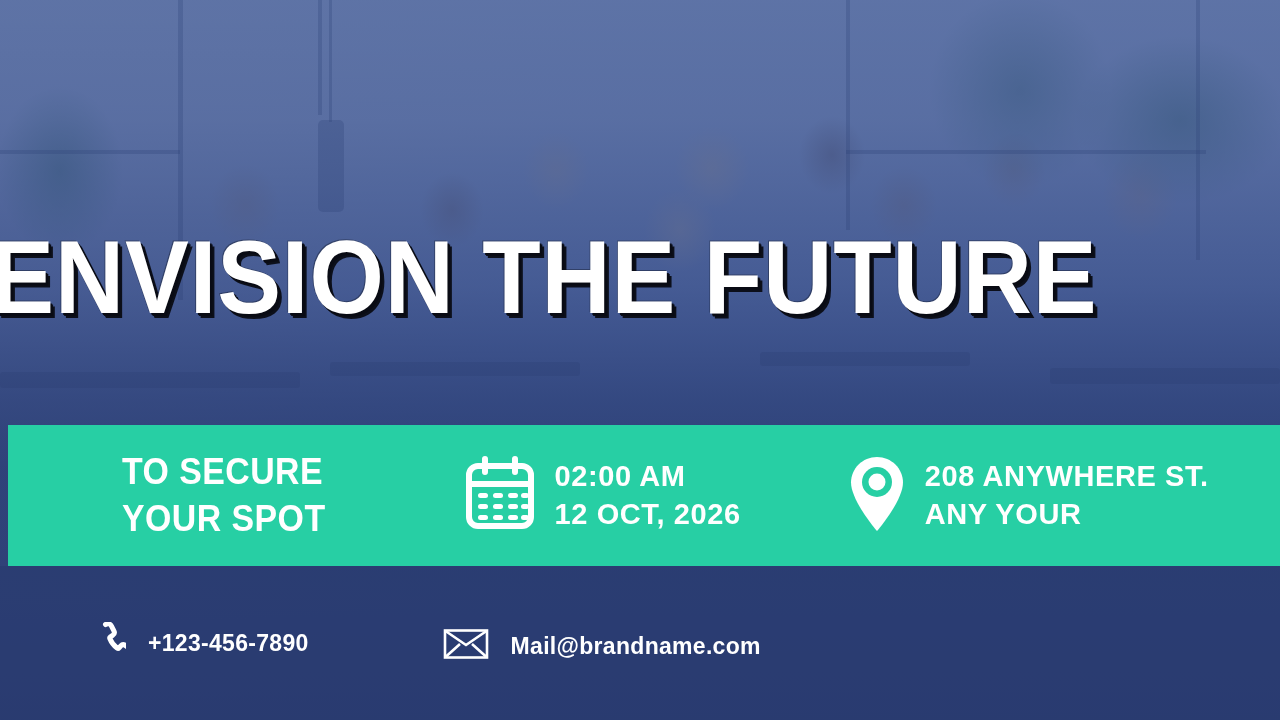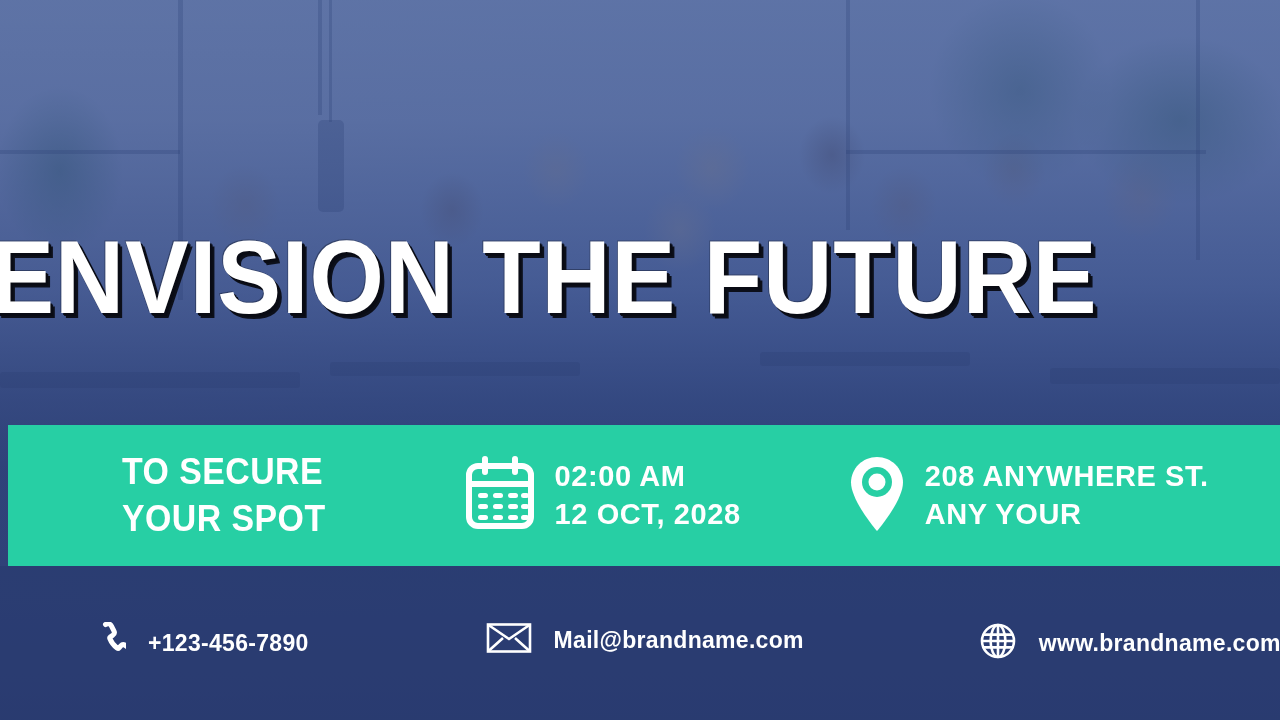--- a/index.html
+++ b/index.html
@@ -126,23 +126,22 @@
     color:#ffffff; letter-spacing:.6px; white-space:nowrap;
   }
   .info-text span { display:block; }
 
   
   .footer {
     position:absolute; left:0; top:566px; width:1280px; height:154px;
     display:flex; align-items:center;
   }
   .contacts {
-    width:100%; display:flex; align-items:flex-start;
+    width:100%; display:flex; align-items:flex-end;
     padding:0 60px 0 96px;
-    gap:43px;
   }
   .contact {
     display:flex; align-items:center; gap:22px;
   }
   .contact.mail { margin-left:134px; }
   .contact.web  { margin-left:132px; }
   .contact-text {
     font-family:"Liberation Sans","Liberation Sans Narrow", sans-serif;
     font-weight:bold; font-size:23px; color:#ffffff;
     letter-spacing:.3px; white-space:nowrap;
@@ -201,21 +200,21 @@
               <rect x="58" y="48" width="8" height="5" rx="2.5"></rect>
               <rect x="15" y="59" width="10" height="5" rx="2.5"></rect>
               <rect x="30" y="59" width="10" height="5" rx="2.5"></rect>
               <rect x="45" y="59" width="10" height="5" rx="2.5"></rect>
               <rect x="58" y="59" width="8" height="5" rx="2.5"></rect>
             </g>
           </svg>
         </span>
         <div class="info-text">
           <span>02:00 AM</span>
-          <span>12 OCT, 2028</span>
+          <span>12 OCT, 2026</span>
         </div>
       </div>
 
       <div class="info-group loc">
         <span class="ico">
           <svg width="60" height="78" viewBox="0 0 60 78" fill="none">
             <path d="M30 2C15.6 2 4 13.5 4 27.6 4 46 30 76 30 76S56 46 56 27.6C56 13.5 44.4 2 30 2Z" fill="#ffffff"></path>
             <circle cx="30" cy="27" r="15" fill="#27cfa4"></circle>
             <circle cx="30" cy="27" r="8.5" fill="#ffffff"></circle>
           </svg>
@@ -245,28 +244,17 @@
         <span class="ico">
           <svg width="46" height="32" viewBox="0 0 46 32" fill="none">
             <rect x="2" y="2.5" width="42" height="27" stroke="#ffffff" stroke-width="2.6"></rect>
             <path d="M2.5 3 L23 17 L43.5 3" stroke="#ffffff" stroke-width="2.6"></path>
             <path d="M2.5 29 L17 16 M43.5 29 L29 16" stroke="#ffffff" stroke-width="2.6"></path>
           </svg>
         </span>
         <span class="contact-text">Mail@brandname.com</span>
       </div>
 
-      <div class="contact web">
-        <span class="ico">
-          <svg width="38" height="38" viewBox="0 0 38 38" fill="none">
-            <circle cx="19" cy="19" r="16" stroke="#ffffff" stroke-width="2.6"></circle>
-            <ellipse cx="19" cy="19" rx="7.4" ry="16" stroke="#ffffff" stroke-width="2.6"></ellipse>
-            <path d="M19 3 V35" stroke="#ffffff" stroke-width="2.6"></path>
-            <path d="M4.4 12.6 H33.6 M4.4 25.4 H33.6 M3 19 H35" stroke="#ffffff" stroke-width="2.6"></path>
-          </svg>
-        </span>
-        <span class="contact-text">www.brandname.com</span>
-      </div>
 
     </div>
   </div>
 
 </div>
 
 </body></html>

